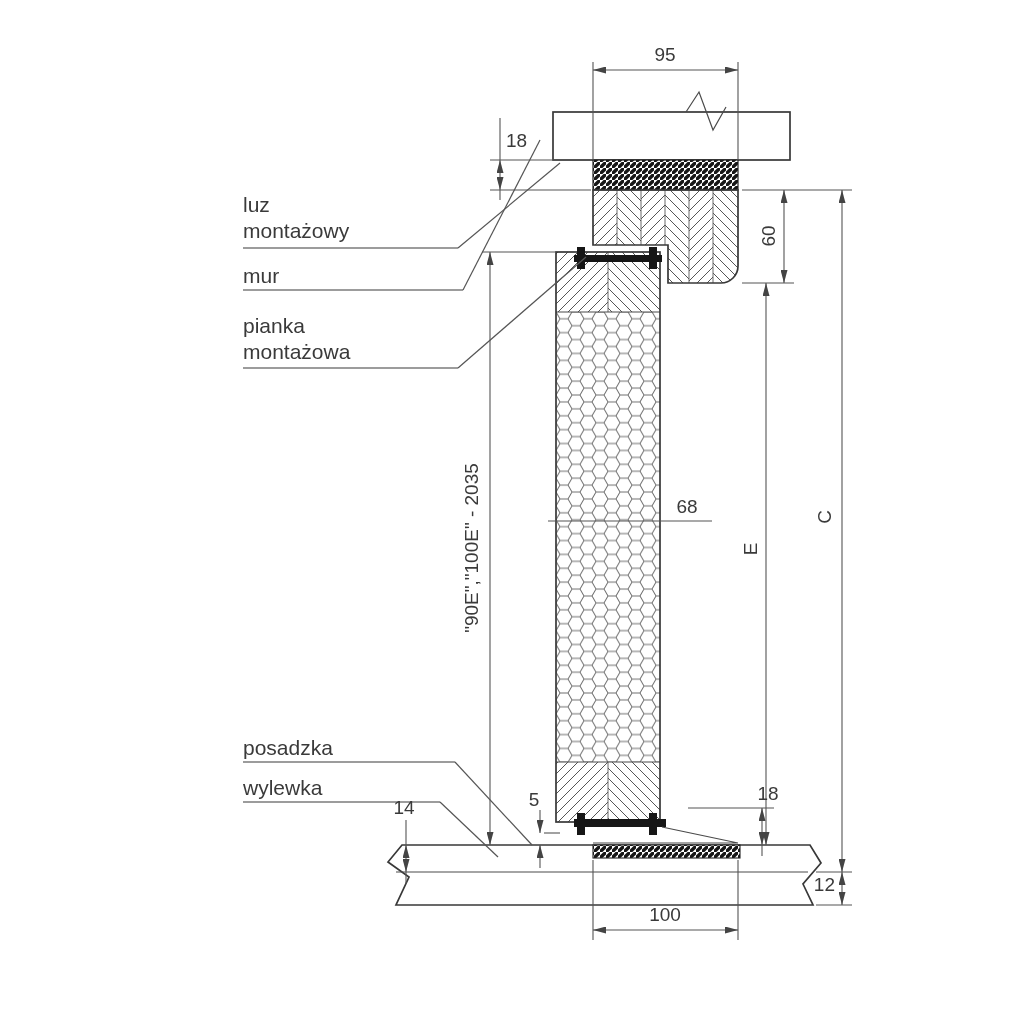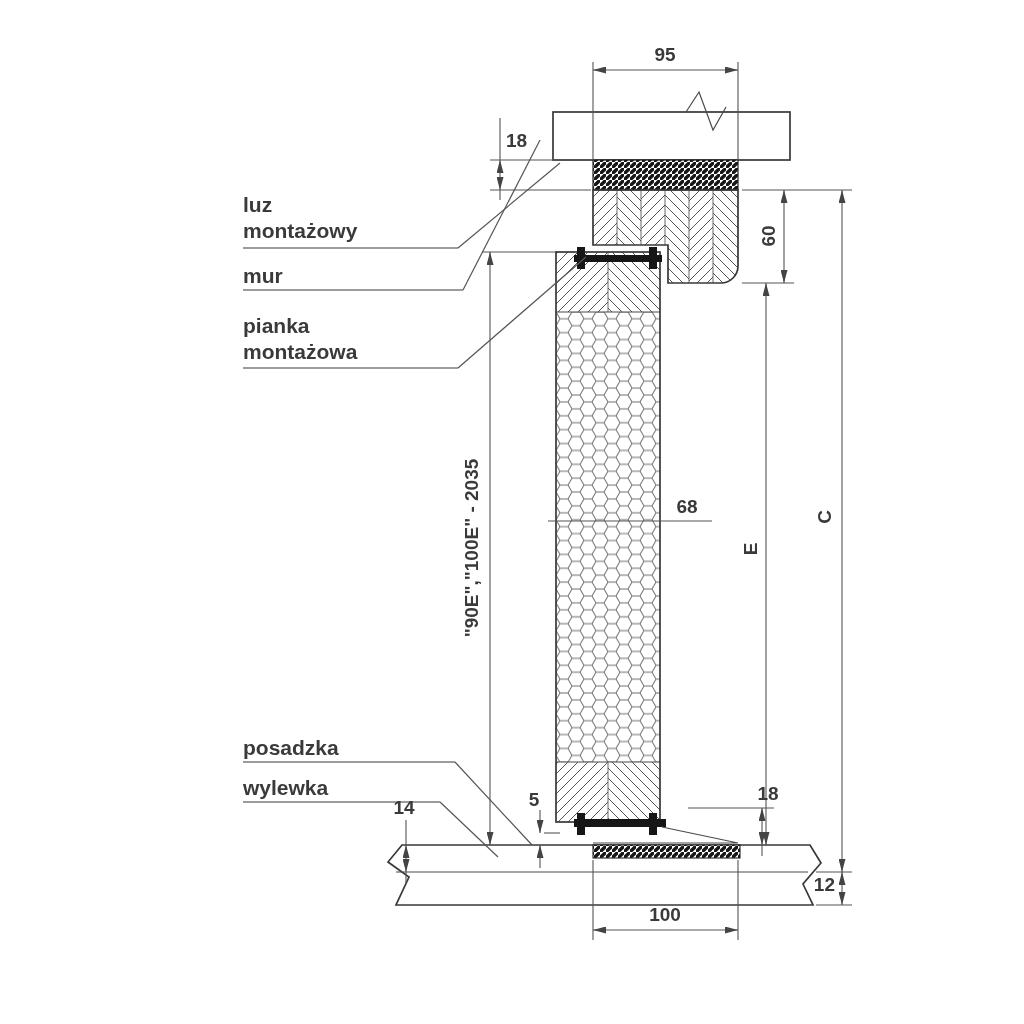--- a/index.html
+++ b/index.html
@@ -1,16 +1,16 @@
 <!DOCTYPE html>
 <html><head>
 <meta charset="utf-8">
 <style>
   html,body{margin:0;padding:0;background:#ffffff;}
-  .stage{width:1024px;height:1024px;position:relative;background:#fff;overflow:hidden;font-weight:bold;}
+  .stage{width:1024px;height:1024px;position:relative;background:#fff;overflow:hidden;}
   svg{display:block;}
   text{font-family:"Liberation Sans","DejaVu Sans",sans-serif;fill:#3a3a3a;}
   .dim-text{font-size:19px;}
   .label-text{font-size:21px;}
   .obj{stroke:#383838;stroke-width:1.7;fill:none;}
   .obj-thin{stroke:#4a4a4a;stroke-width:1.2;fill:none;}
   .dim{stroke:#555555;stroke-width:1.1;fill:none;}
   .leader{stroke:#555555;stroke-width:1.2;fill:none;}
   .underline{stroke:#3a3a3a;stroke-width:1.2;}
 </style>

